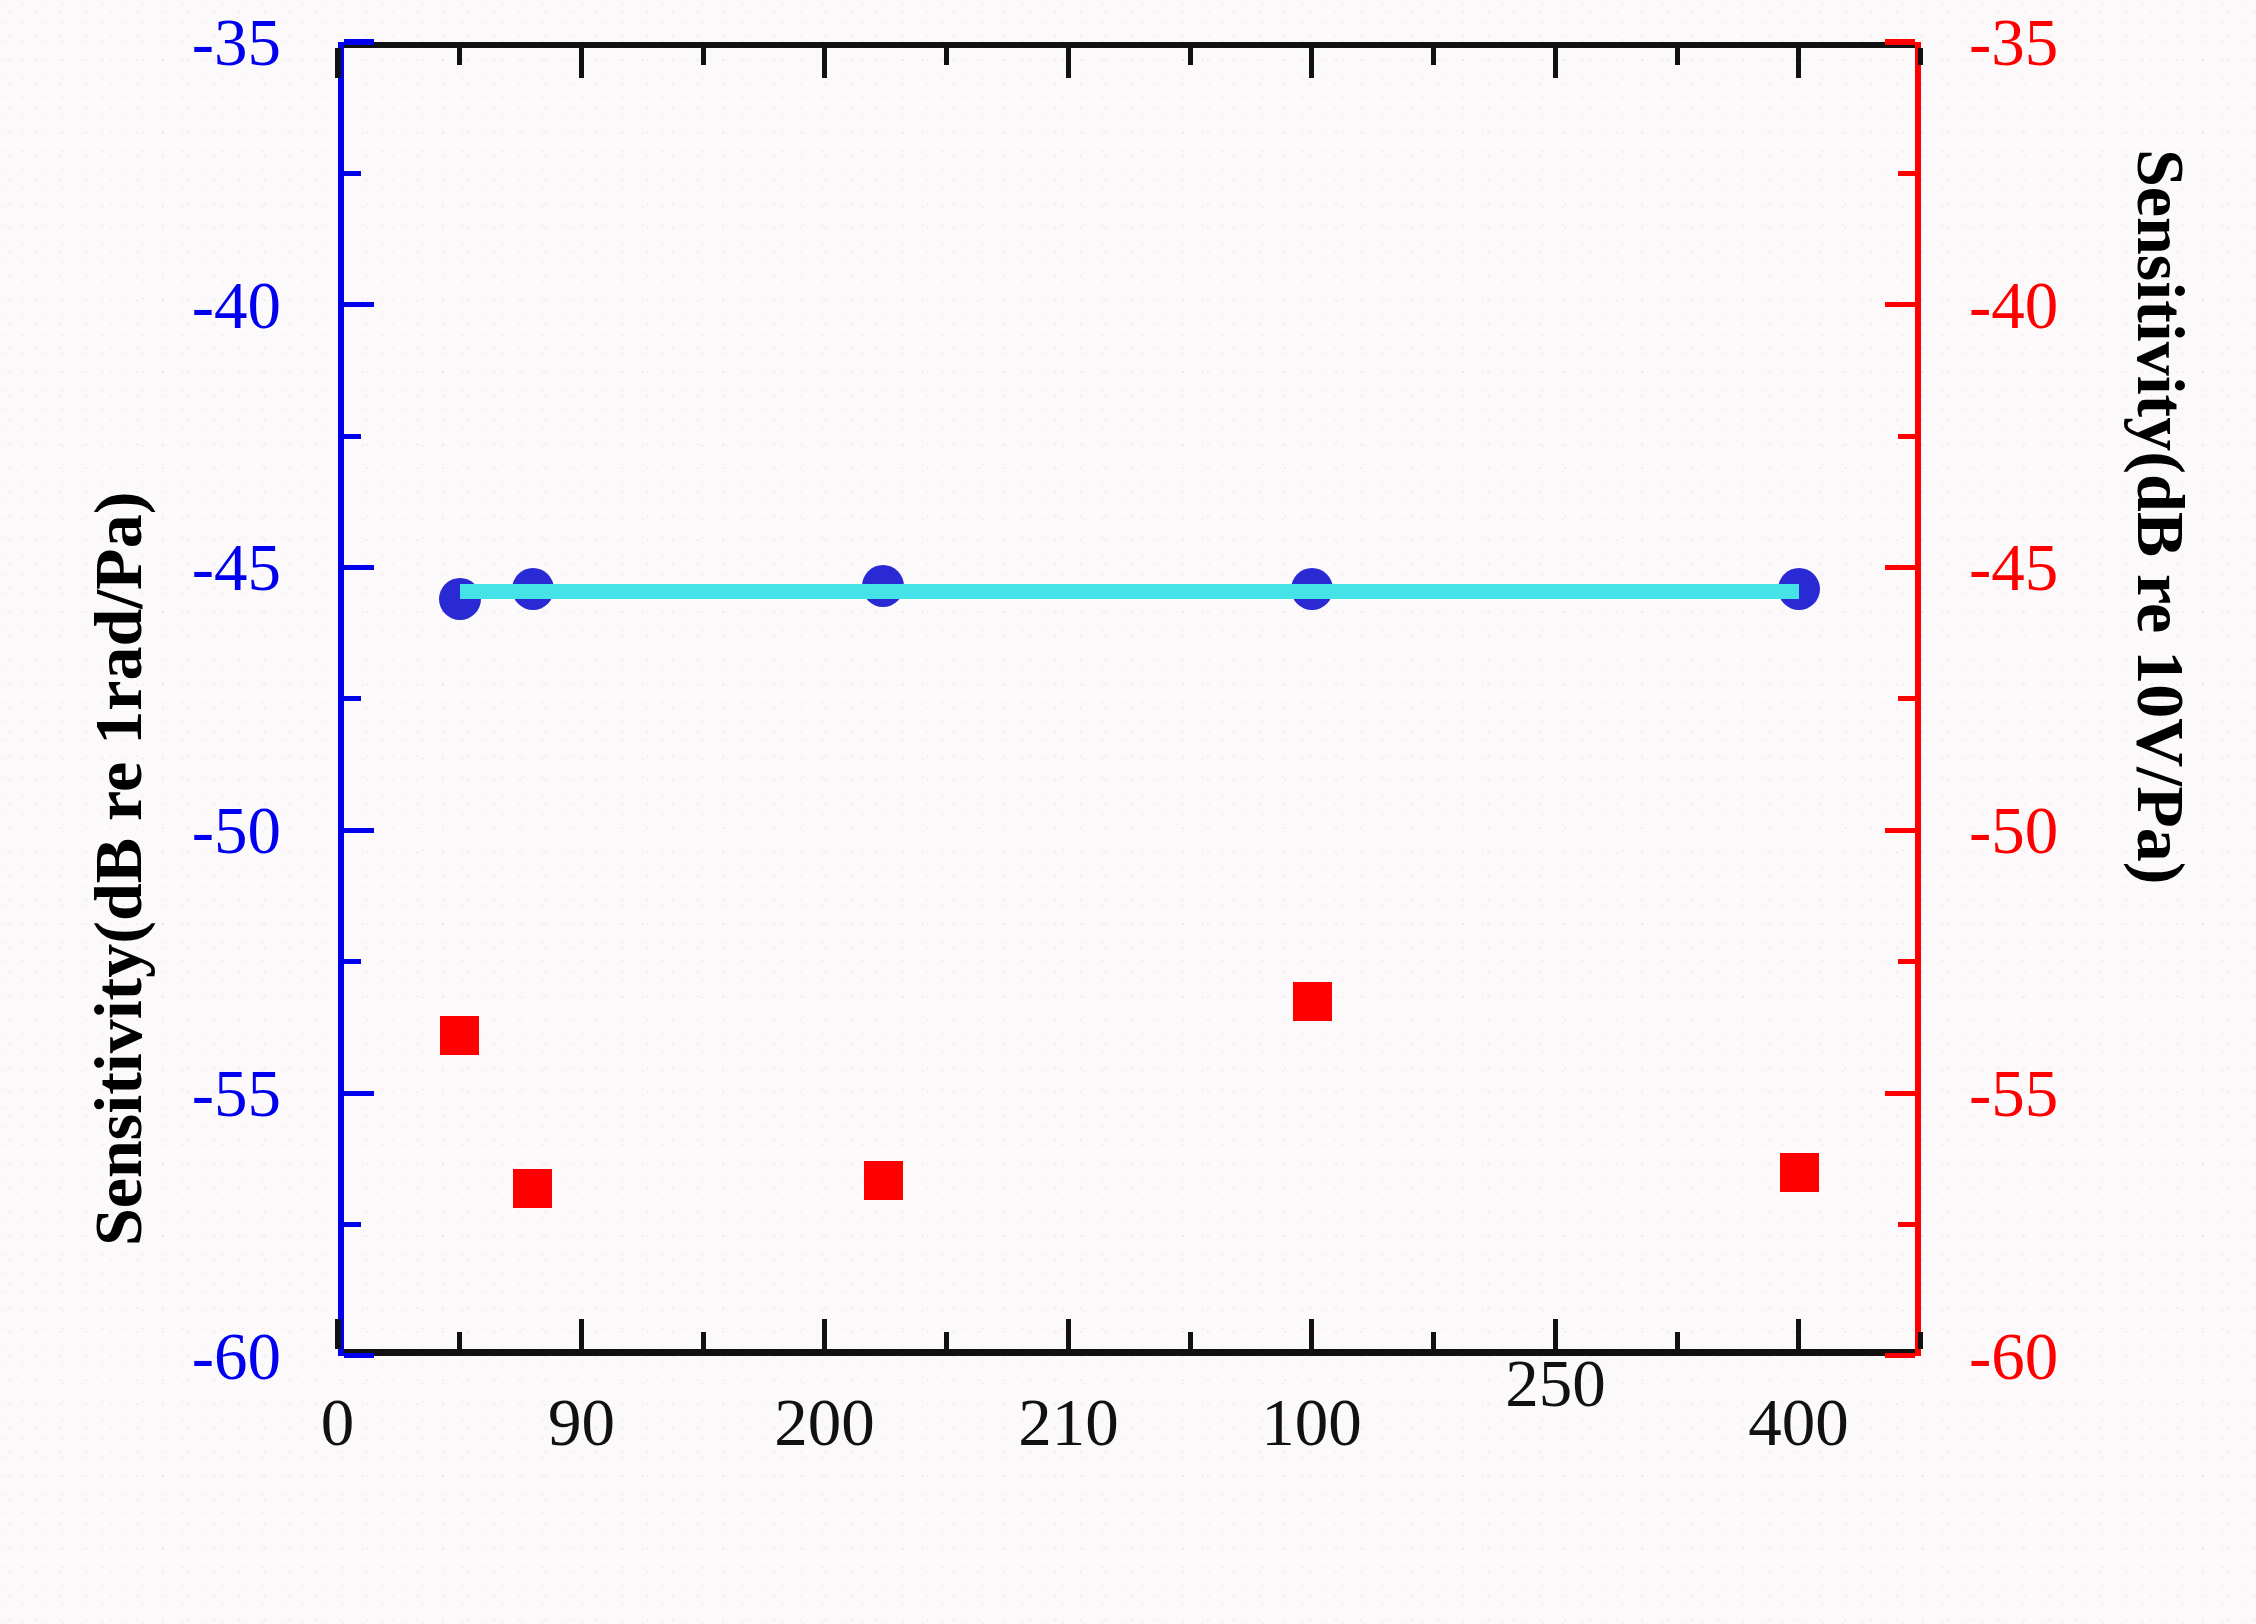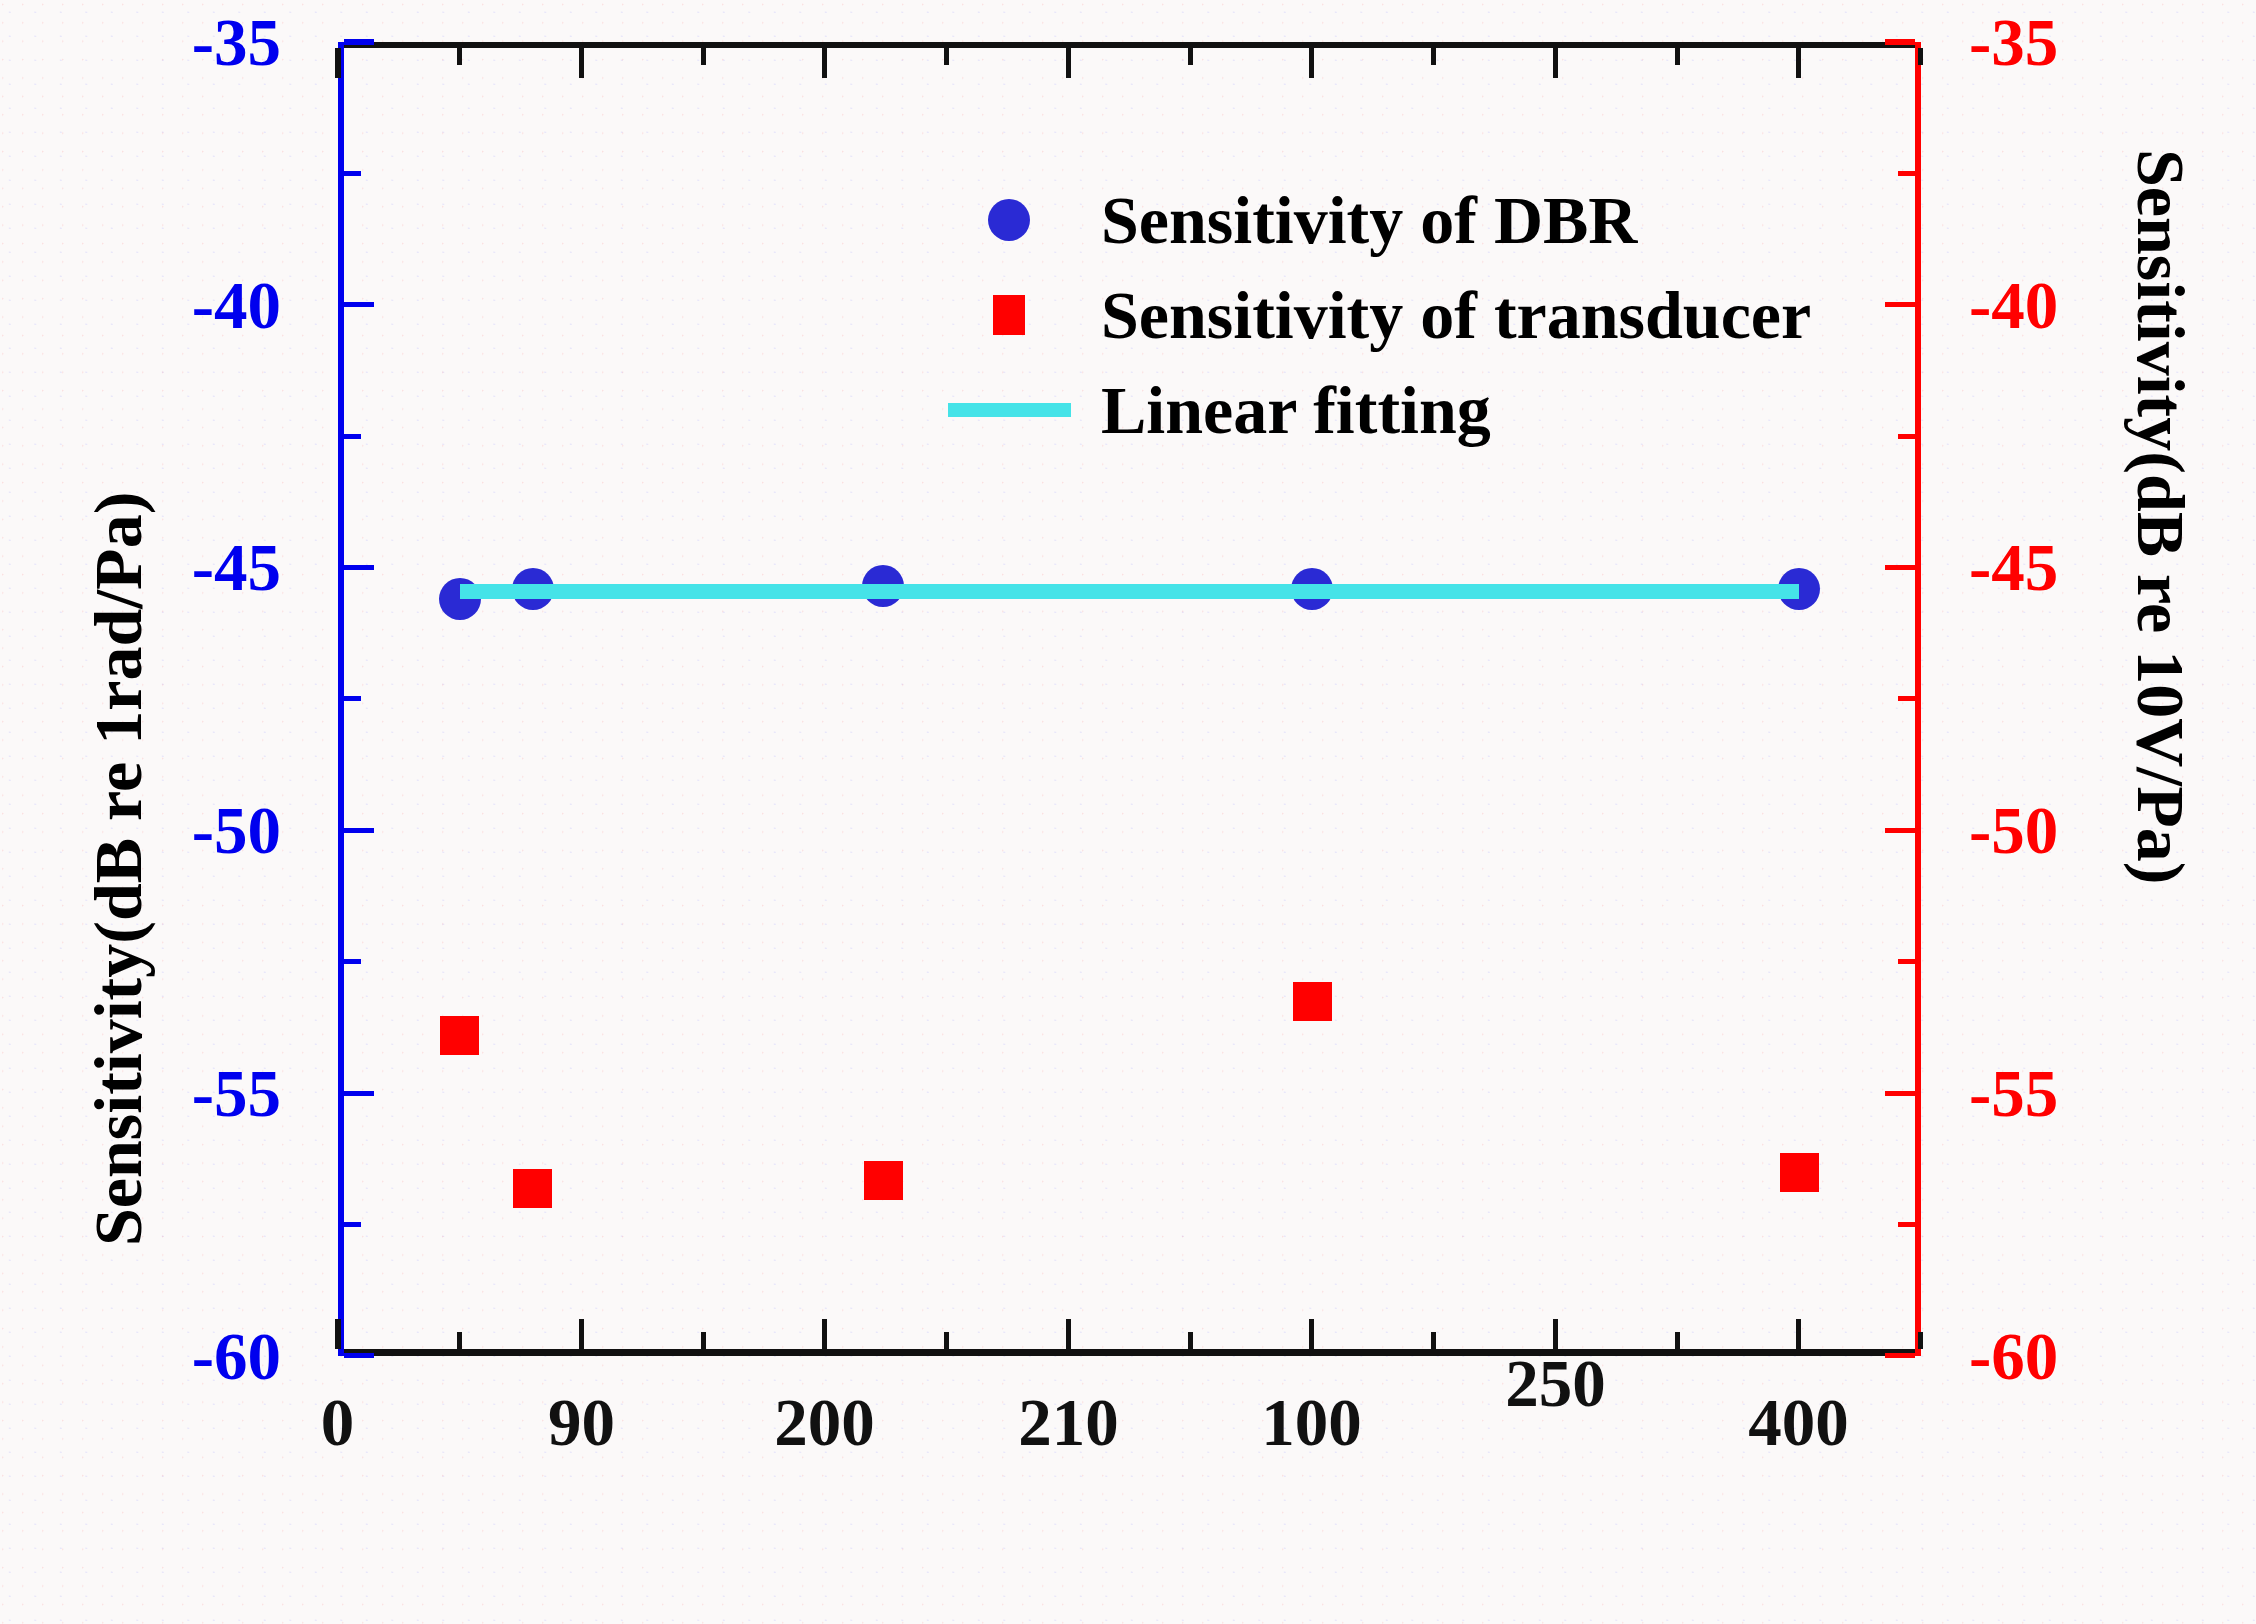--- a/index.html
+++ b/index.html
@@ -49,21 +49,21 @@
   .tick-xtop-major { width: 5.3px; height: 30px; background: #111111; bottom: 0; }
   .tick-xtop-minor { width: 5.3px; height: 16.7px; background: #111111; bottom: 0; }
   .tick-yl-major { height: 5.3px; width: 30px; background: #0000ee; left: 0; }
   .tick-yl-minor { height: 5.3px; width: 16.7px; background: #0000ee; left: 0; }
   .tick-yr-major { height: 5.3px; width: 30px; background: #ff0000; right: 0; }
   .tick-yr-minor { height: 5.3px; width: 16.7px; background: #ff0000; right: 0; }
 
   
   .ticklabel {
     position: absolute;
-    font-weight: bold;
+    font-weight: normal;
     white-space: nowrap;
     line-height: 1;
   }
   .ticklabel-y-left  { color: #0000ee; font-size: 67px; text-align: right; }
   .ticklabel-y-right { color: #ff0000; font-size: 67px; text-align: left; }
   .ticklabel-x       { color: #111111; font-size: 67px; text-align: center; }
 
   
   .axis-title {
     position: absolute;
@@ -241,35 +241,15 @@
         <div class="pt-circle" style="left: 953px; top: 526px; background: rgb(42, 42, 212);"></div>
         <div class="pt-circle" style="left: 1440px; top: 526px; background: rgb(42, 42, 212);"></div>
         <div class="pt-square" style="left: 102px; top: 974px; background: rgb(255, 0, 0);"></div>
         <div class="pt-square" style="left: 175px; top: 1127px; background: rgb(255, 0, 0);"></div>
         <div class="pt-square" style="left: 526px; top: 1119px; background: rgb(255, 0, 0);"></div>
         <div class="pt-square" style="left: 955px; top: 940px; background: rgb(255, 0, 0);"></div>
         <div class="pt-square" style="left: 1442px; top: 1111px; background: rgb(255, 0, 0);"></div>
         <div class="fitline" style="left: 122px; top: 542px; width: 1339px; background: rgb(69, 227, 232);"></div>
       </div>
 
-    <div id="legend">
-        <div class="legend-row">
-          <div class="legend-marker">
-            <div class="lm-circle"></div>
-          </div>
-          <div class="legend-label">Sensitivity of DBR</div>
-        </div>
-        <div class="legend-row">
-          <div class="legend-marker">
-            <div class="lm-square"></div>
-          </div>
-          <div class="legend-label">Sensitivity of transducer</div>
-        </div>
-        <div class="legend-row">
-          <div class="legend-marker">
-            <div class="lm-line"></div>
-          </div>
-          <div class="legend-label">Linear fitting</div>
-        </div>
-      </div>
   </div>
 </div>
 
 
 </body></html>

